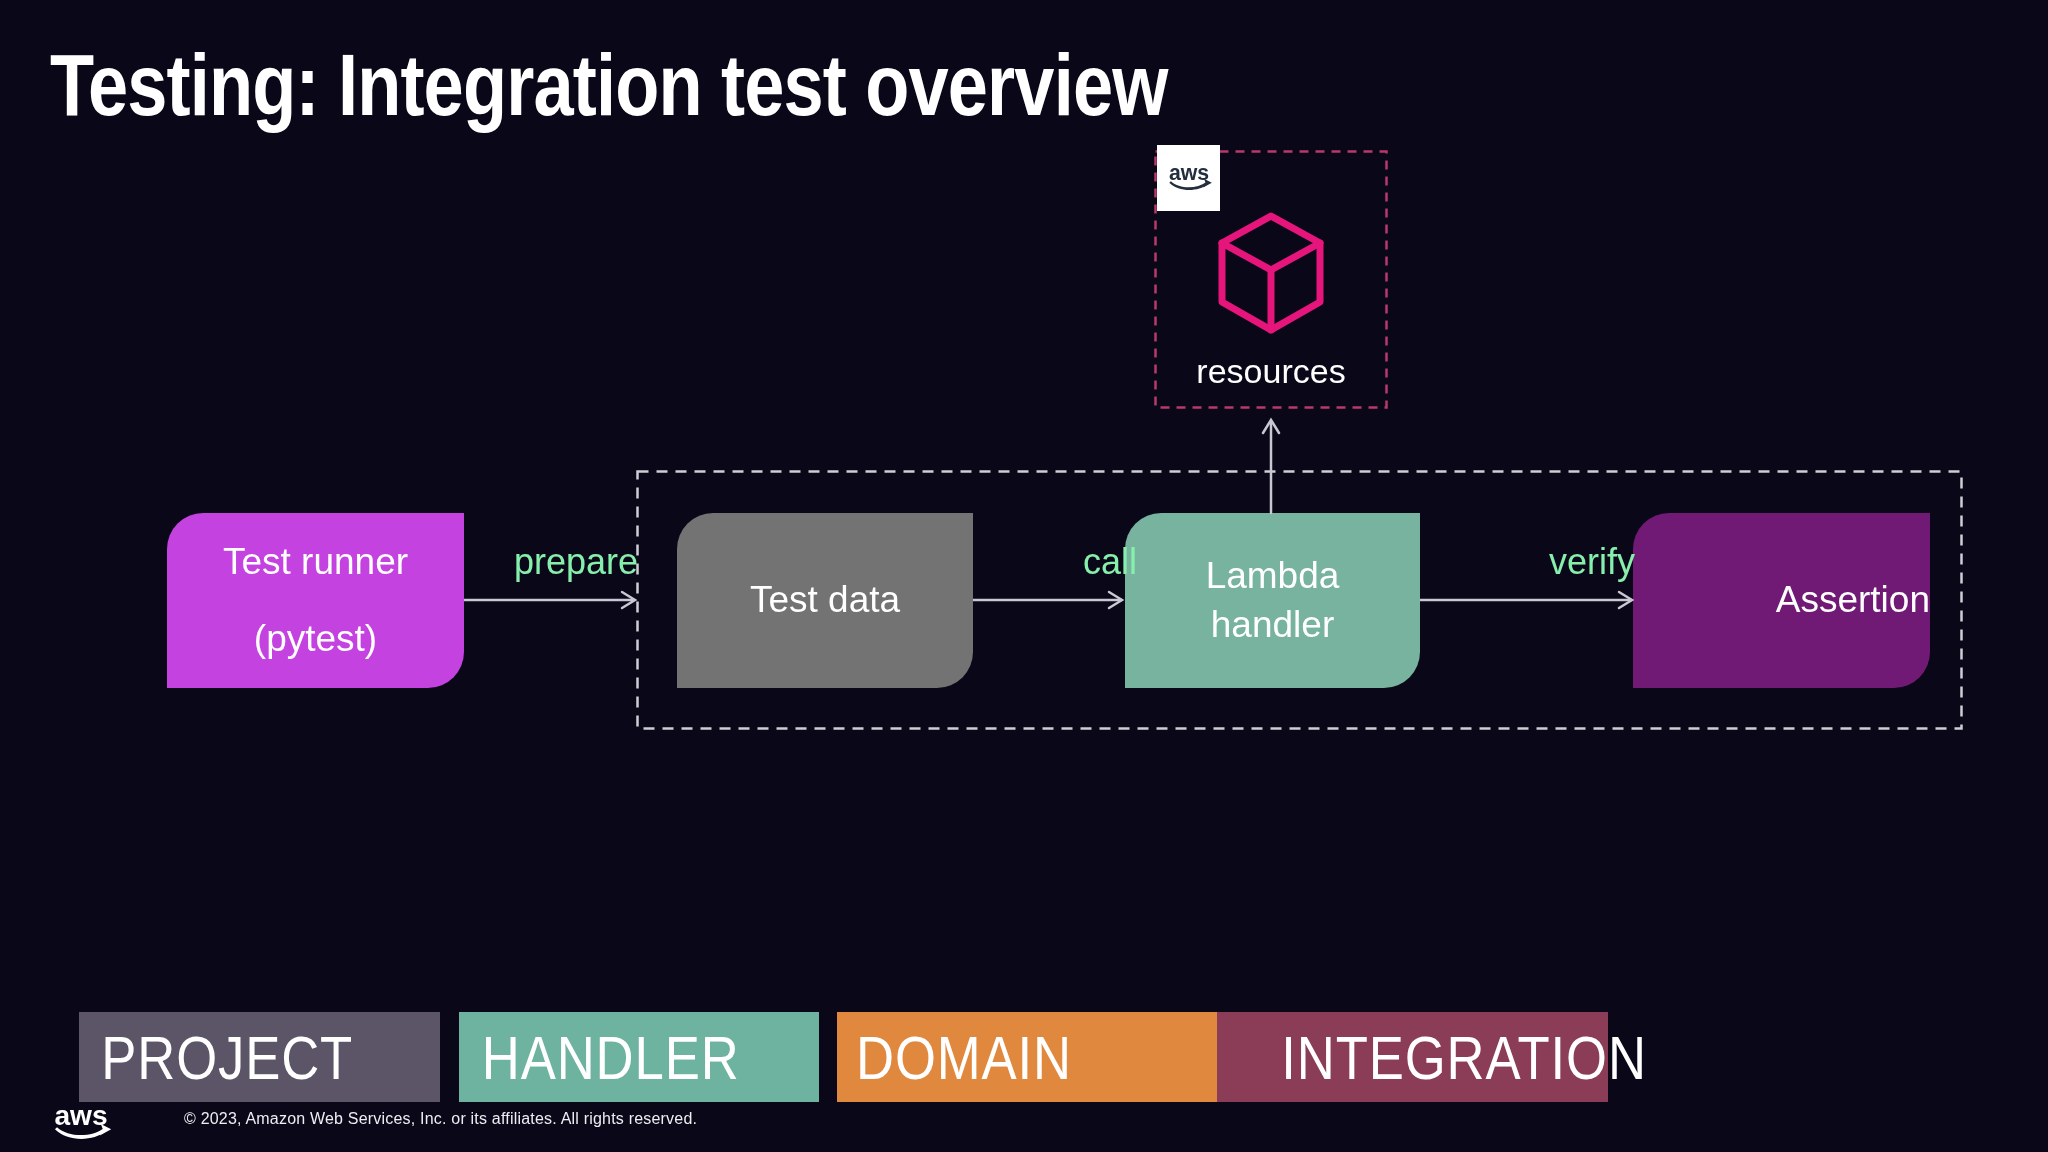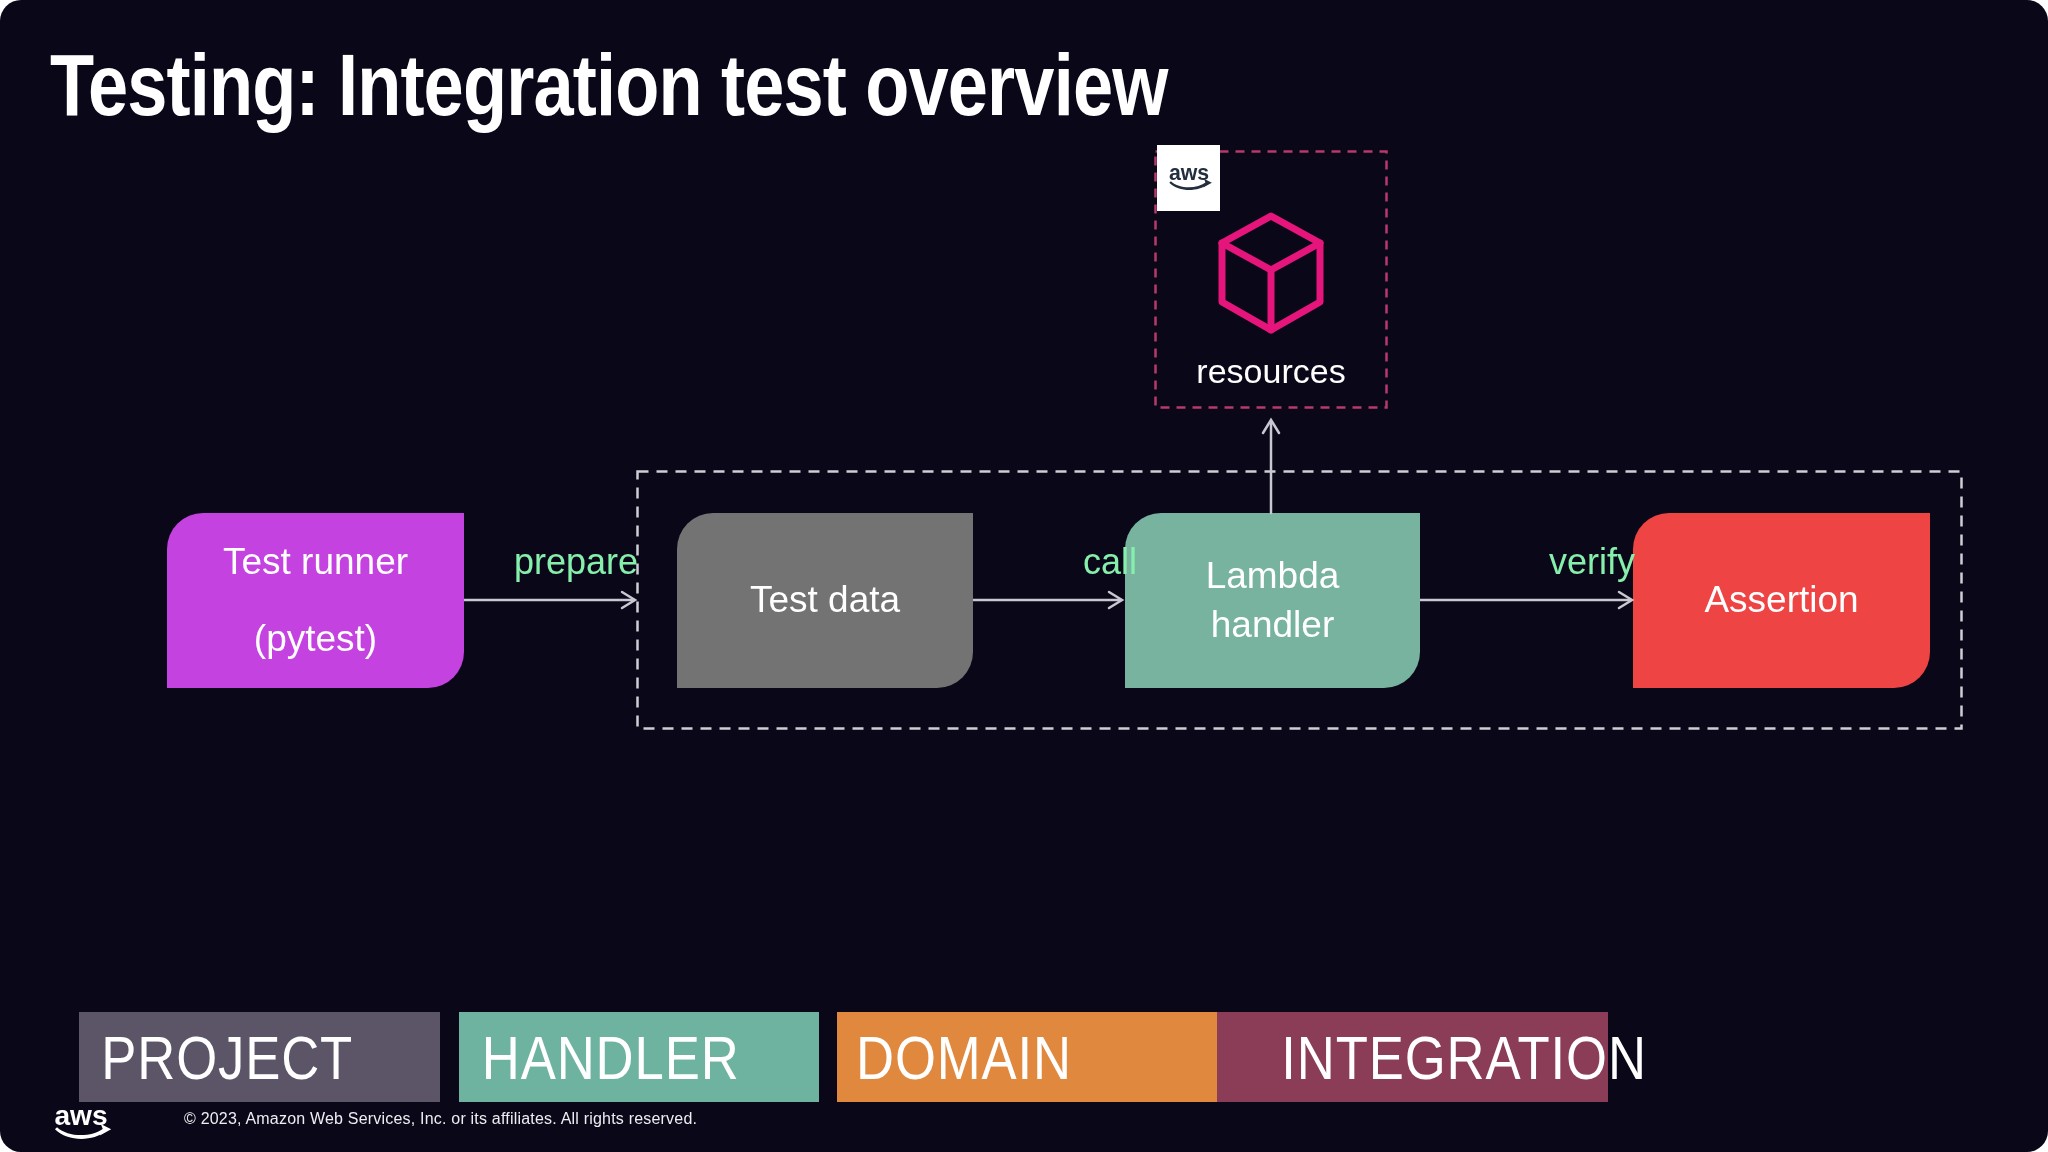--- a/index.html
+++ b/index.html
@@ -112,21 +112,21 @@
     left: 184px;
     top: 1110px;
     color: #eceef2;
     font-size: 16px;
     letter-spacing: 0.2px;
   }
 </style>
 </head>
 <body>
 
-<div id="slide" style="background: rgb(10, 7, 24); border-radius: 21px;">
+<div id="slide" style="background: rgb(10, 7, 24);">
 
   <h1 id="title" class="abs" style="color: rgb(255, 255, 255);">Testing: Integration test overview</h1>
 
   <div id="resources-box" class="abs">
     <svg class="frame" width="234" height="259">
       <rect x="1.5" y="1.5" width="231" height="256" fill="none" stroke-width="2.5" stroke-dasharray="9 7" style="stroke: rgb(184, 57, 107);"></rect>
     </svg>
     <div id="aws-badge" class="abs">
       <svg width="52" height="40" viewBox="0 0 66 48">
         <g style="fill: rgb(35, 47, 62);">
@@ -156,21 +156,21 @@
     <span>Test runner</span>
     <span>(pytest)</span>
   </div>
   <div id="node-test-data" class="abs node" style="background: #737373;">
     <span>Test data</span>
   </div>
   <div id="node-lambda" class="abs node" style="background: rgb(119, 179, 158);">
     <span>Lambda</span>
     <span>handler</span>
   </div>
-  <div id="node-assertion" class="abs node" style="background: #ef4444;">
+  <div id="node-assertion" class="abs node" style="background: #701a75; align-items: flex-end;">
     <span>Assertion</span>
   </div>
 
   <div id="label-prepare" class="abs arrow-label">prepare</div>
   <svg id="arrow-prepare" class="abs" width="174" height="30">
     <g fill="none" stroke-width="2.5" stroke-linecap="round" style="stroke: rgb(199, 200, 210);">
       <line x1="0" y1="15" x2="170" y2="15"></line>
       <polyline points="158,7 171,15 158,23"></polyline>
     </g>
   </svg>

